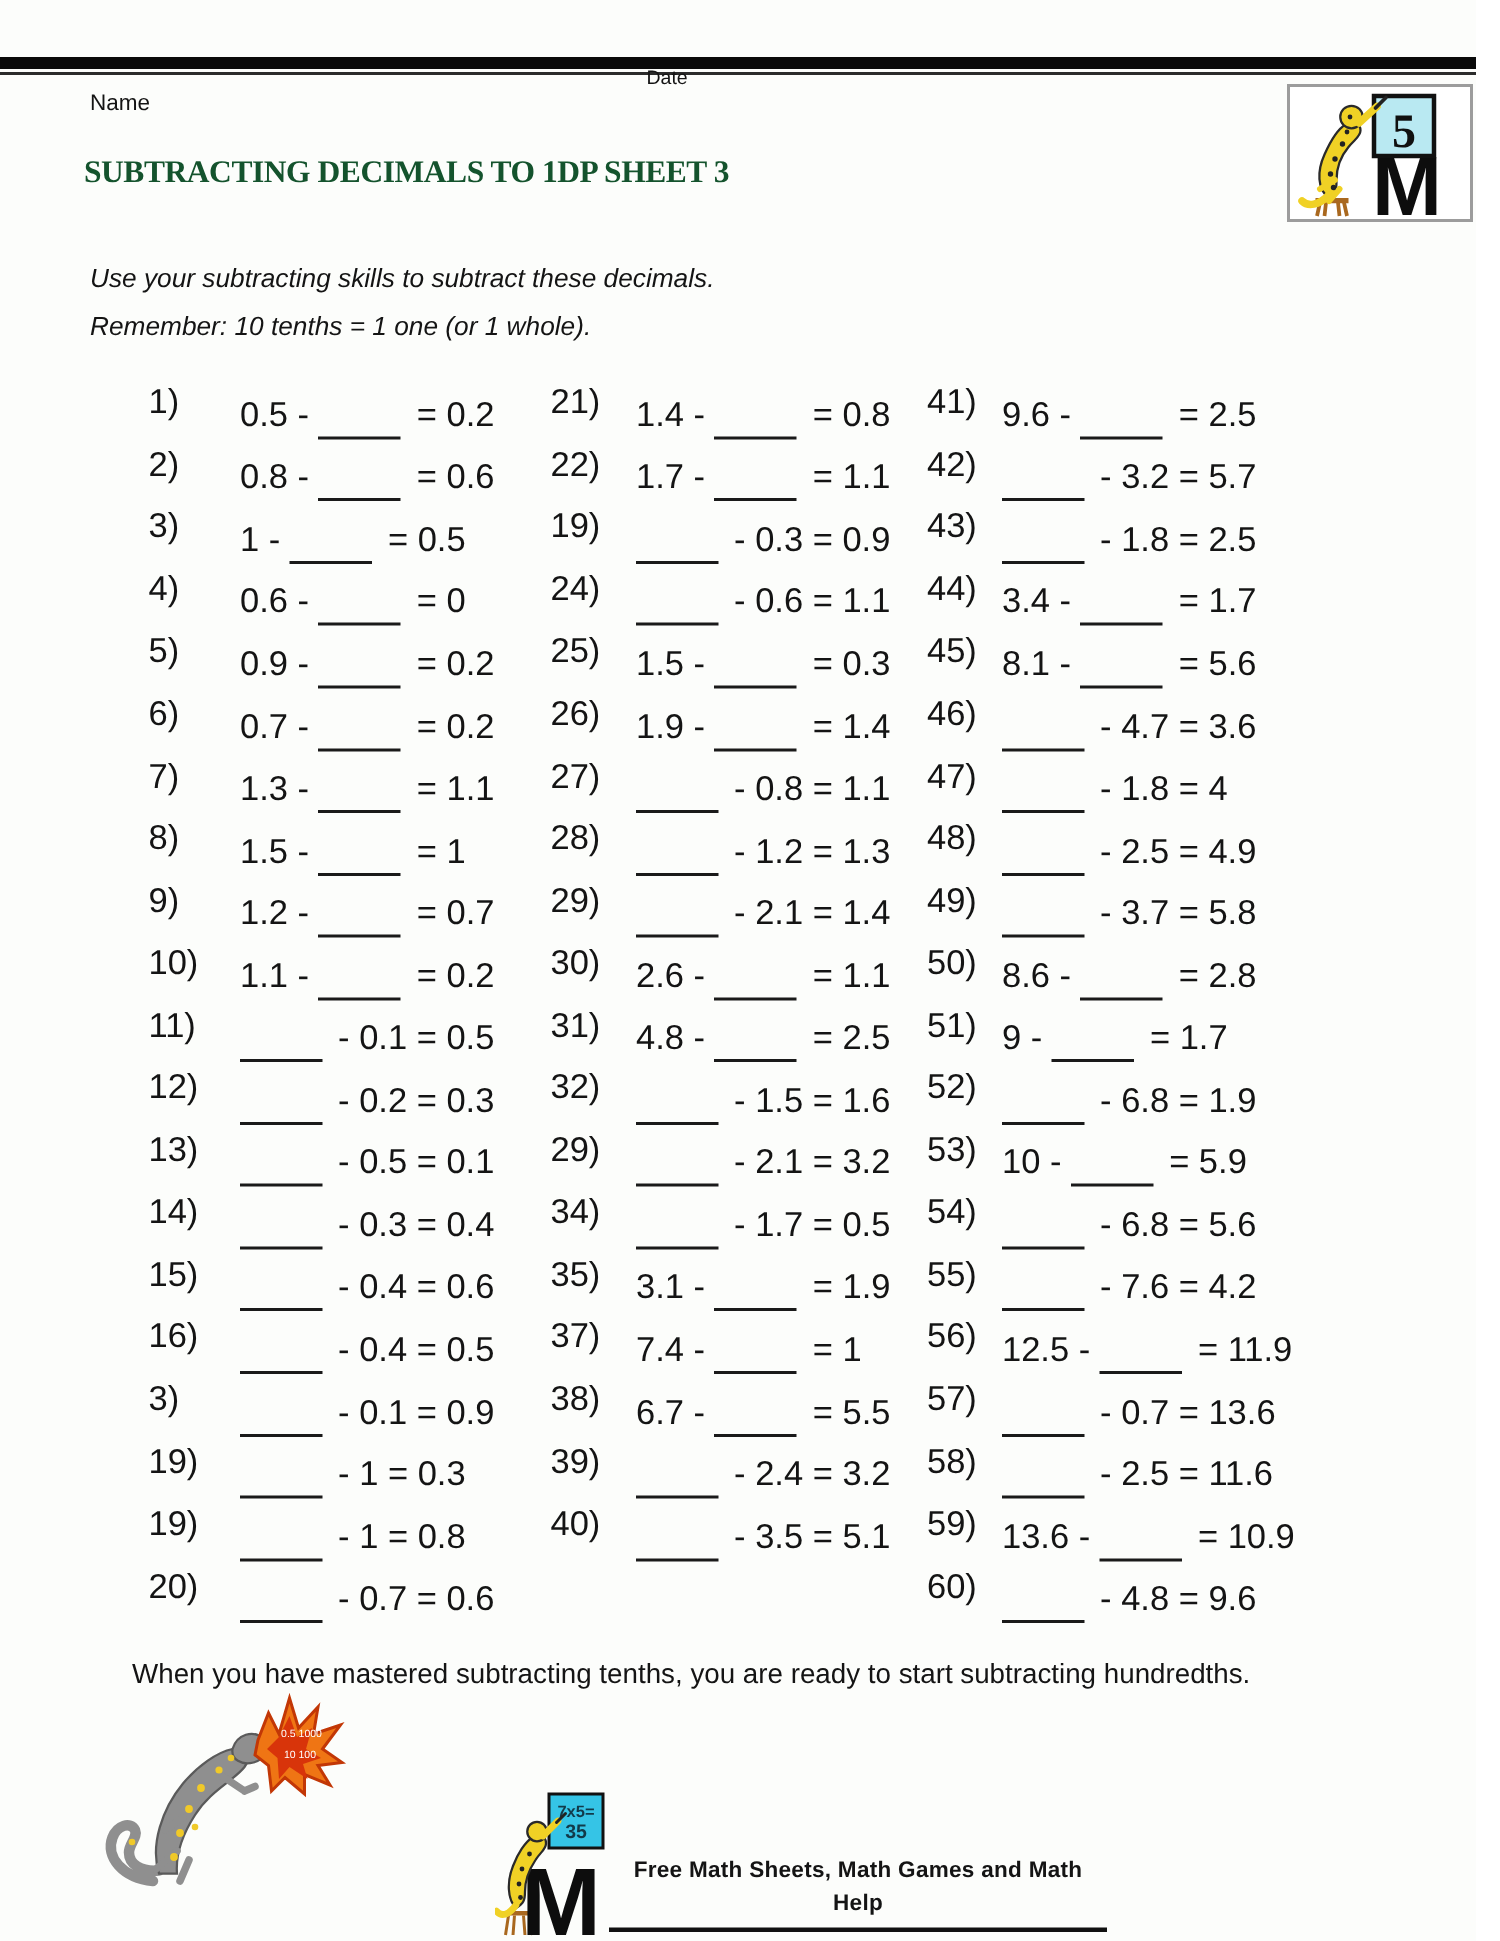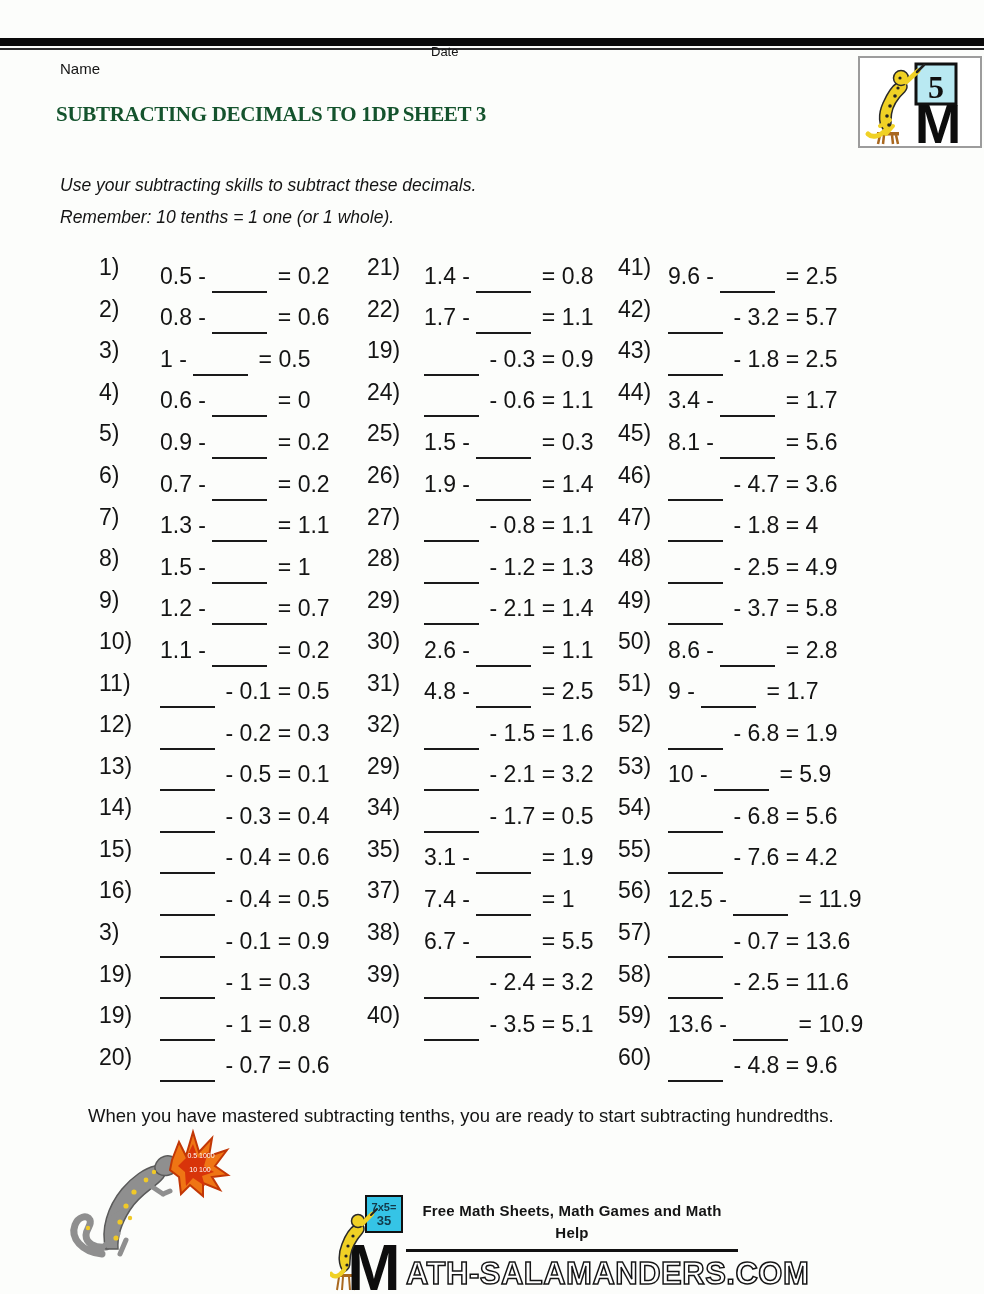--- a/index.html
+++ b/index.html
@@ -35,21 +35,21 @@
          vertical-align:-9px;margin:0 4px;}
   .pexpr .blank:first-child{margin-left:0;}
 
   .footer-note{position:absolute;left:88px;top:1105px;font-size:18.5px;}
 
   .fire-sal{position:absolute;left:60px;top:1128px;}
 
   .site-logo{position:absolute;left:330px;top:1194px;width:412px;height:100px;}
   .easel-svg{position:absolute;left:0;top:0;}
   .logo-text{position:absolute;left:76px;top:6px;width:332px;}
-  .tagline{font-size:15px;font-weight:bold;text-align:center;line-height:22px;letter-spacing:0.2px;}
+  .tagline{font-size:15px;font-weight:bold;text-align:center;line-height:22px;letter-spacing:0.2px;margin-top:36px;}
   .logo-line{height:3px;background:#111;margin:5px 0 2px 0;}
   .site-text{font-size:31px;font-weight:700;letter-spacing:0.5px;line-height:40px;
              color:#222;font-family:"Liberation Sans",sans-serif;white-space:nowrap;}
   @supports (-webkit-text-stroke: 1px #000){
     .site-text{color:#fff;-webkit-text-stroke:1.5px #141414;}
   }
 </style>
 </head>
 <body>
 

